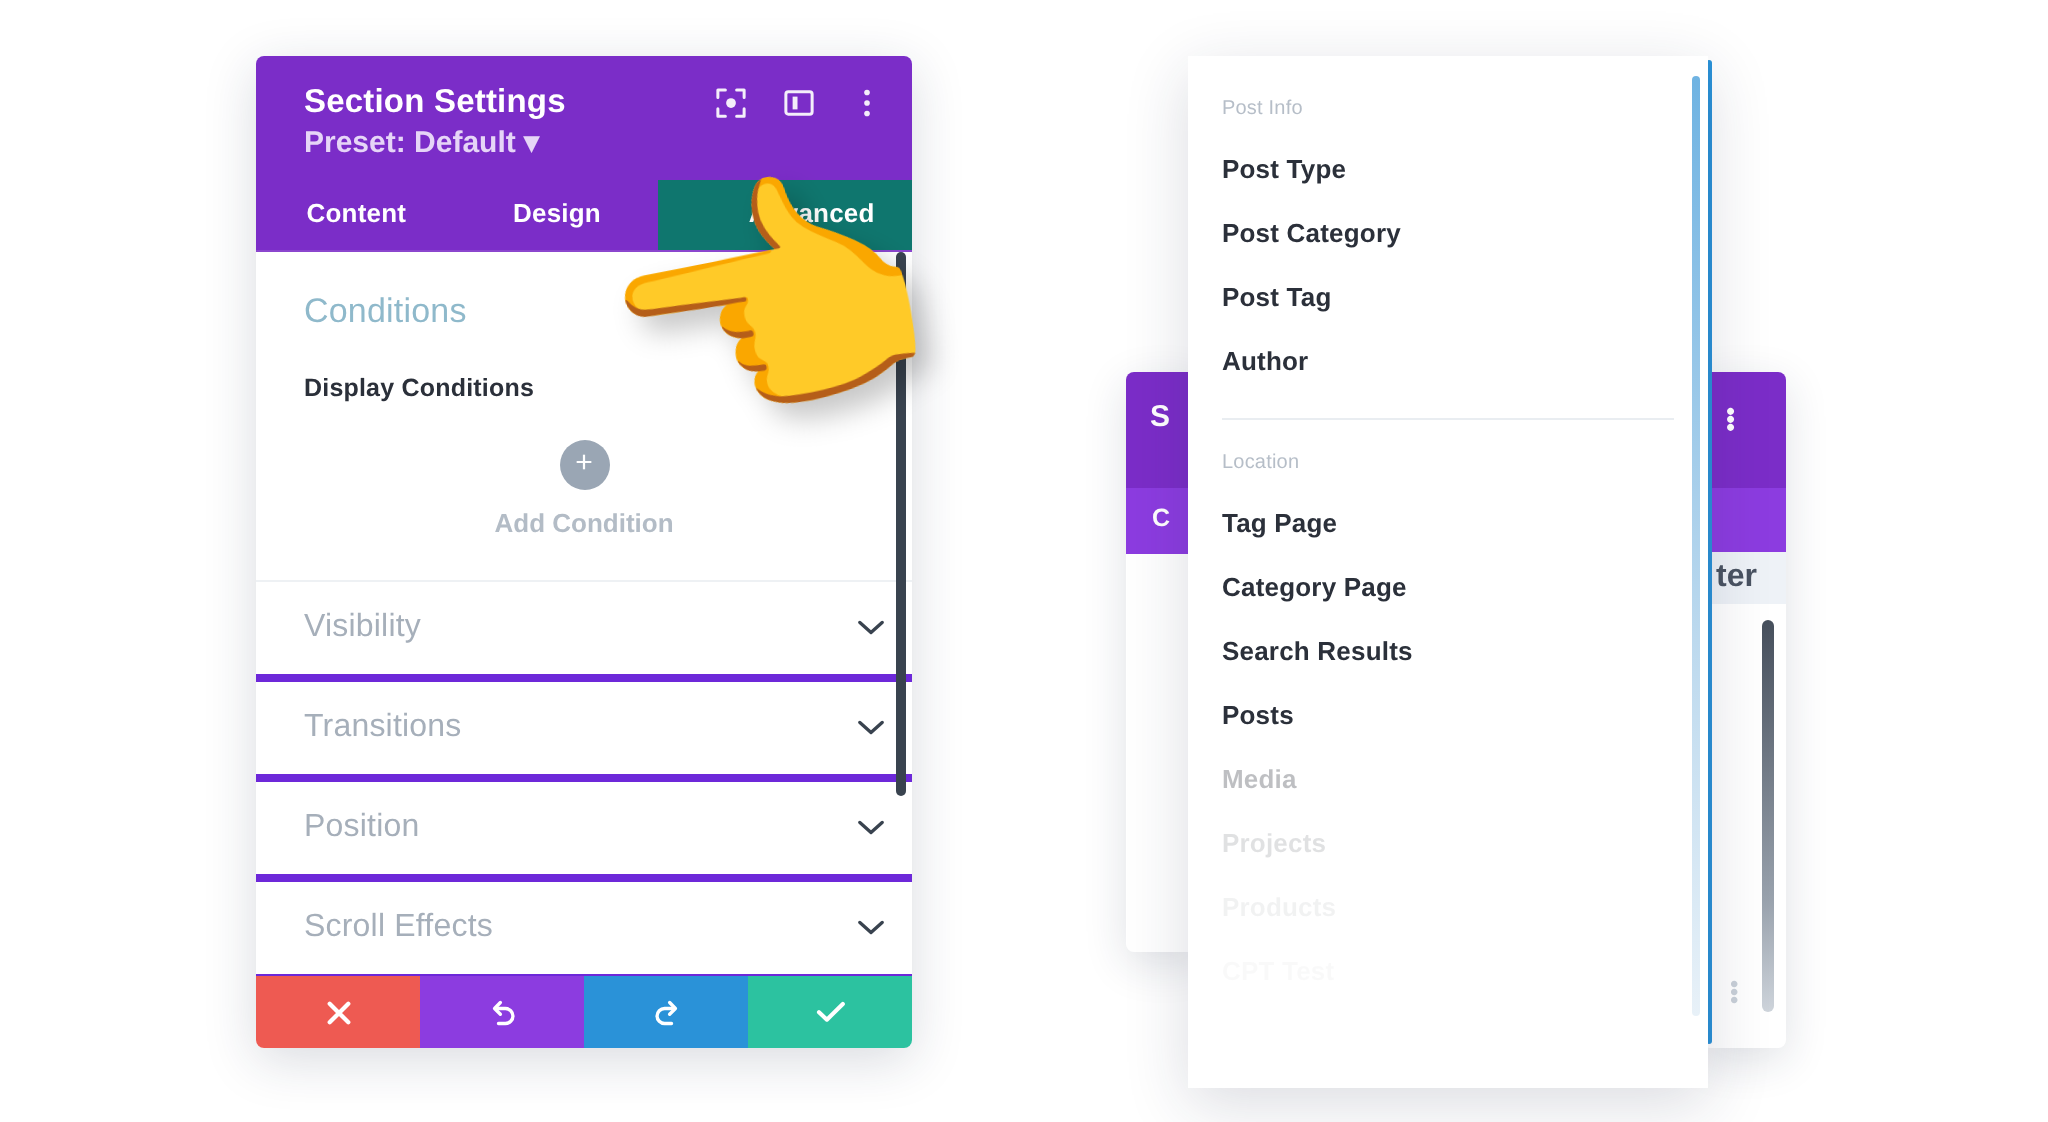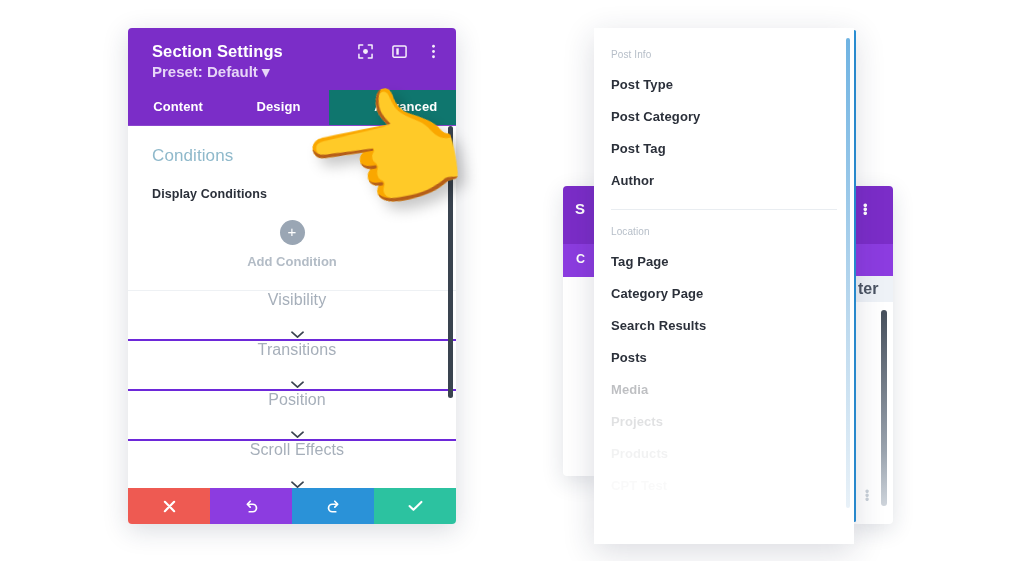--- a/index.html
+++ b/index.html
@@ -152,23 +152,22 @@
   }
 
   .section-list { border-top: 1px solid #eef1f4; }
 
   .accordion-row {
     height: 50px;
     display: flex;
     align-items: center;
     justify-content: space-between;
     padding: 0 14px 0 24px;
-    border-bottom: 2px solid #6d28d9;
+    border-bottom: 4px solid #6d28d9;
     cursor: pointer;
-    flex-direction: column;
   }
   .accordion-label {
     color: #a6afba;
     font-size: 16px;
     letter-spacing: 0.1px;
   }
   .chev {
     color: #3c4450;
     font-size: 12px;
     line-height: 1;

